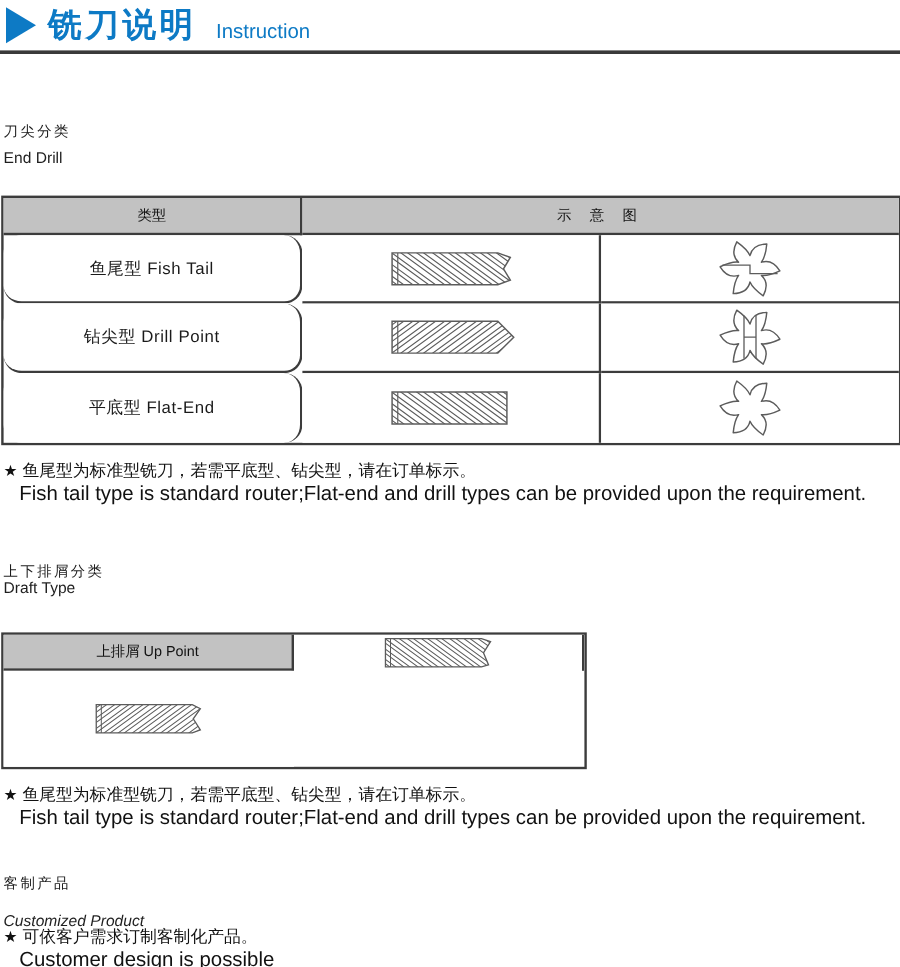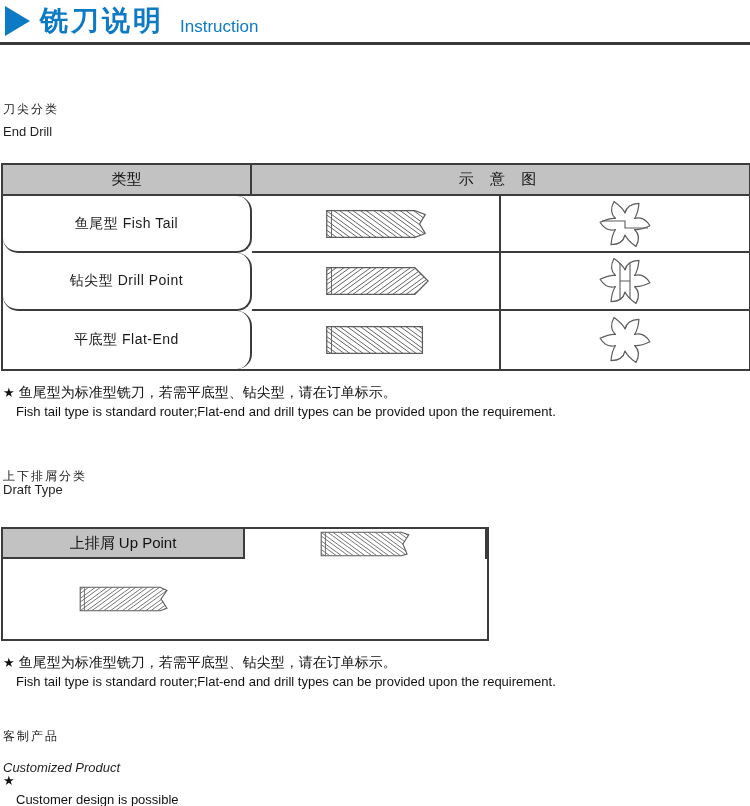--- a/index.html
+++ b/index.html
@@ -28,33 +28,33 @@
        grid-template-columns:249px 249px auto;
        grid-template-rows:31px 57px 58px 58px;}
   #draft-table{left:1px;top:527px;width:484px;
        grid-template-columns:242px auto;
        grid-template-rows:30px 80px;}
   .cell{display:flex;align-items:center;justify-content:center;
        border-right:2px solid #3c3c3c;border-bottom:2px solid #3c3c3c;
        box-sizing:border-box;background:#fff;}
   .cell.last-col{border-right:none;}
   .cell.last-row{border-bottom:none;}
-  .cell.head{background:#c2c2c2;font-size:15px;color:#111;}
+  .cell.head{background:#c2c2c2;font-size:12px;color:#111;}
   .cell.head.spread{letter-spacing:6px;}
   .cell.label{font-size:14px;color:#1a1a1a;letter-spacing:0.5px;border-radius:15px;}
   .span2{grid-column:span 2;}
   .bit-svg{width:116px;height:36px;display:block;}
   .bit-svg.small{width:108px;height:32px;}
   .star-svg{width:56px;height:56px;display:block;}
 
   
   .note{position:absolute;left:3px;width:744px;}
   .note .zh-line{font-size:14px;line-height:19px;color:#111;display:flex;}
   .note .star{margin-right:4px;font-size:13px;}
-  .note .en-line{font-size:13px;line-height:16px;color:#111;margin-left:13px;margin-top:2px;}
+  .note .en-line{font-size:17px;line-height:16px;color:#111;margin-left:13px;margin-top:2px;}
   #note-1{top:383px;}
   #note-2{top:653px;}
   #custom-note{top:771px;}
 </style>
 </head>
 <body>
 
 <div class="page-header">
   <div class="hdr-triangle"></div>
   <div class="hdr-title-zh">铣刀说明</div>
@@ -187,15 +187,16 @@
   </div>
   <div class="en-line">Fish tail type is standard router;Flat-end and drill types can be provided upon the requirement.</div>
 </div>
 
 <div class="sec-title-zh" style="top:724px;">客制产品</div>
 <div class="sec-title-en" style="top:760px;font-style:italic;">Customized Product</div>
 
 <div id="custom-note" class="note">
   <div class="zh-line">
     <span class="star">★</span>
+    <span>可依客户需求订制客制化产品。</span>
   </div>
   <div class="en-line">Customer design is possible</div>
 </div>
 
 </body></html>

